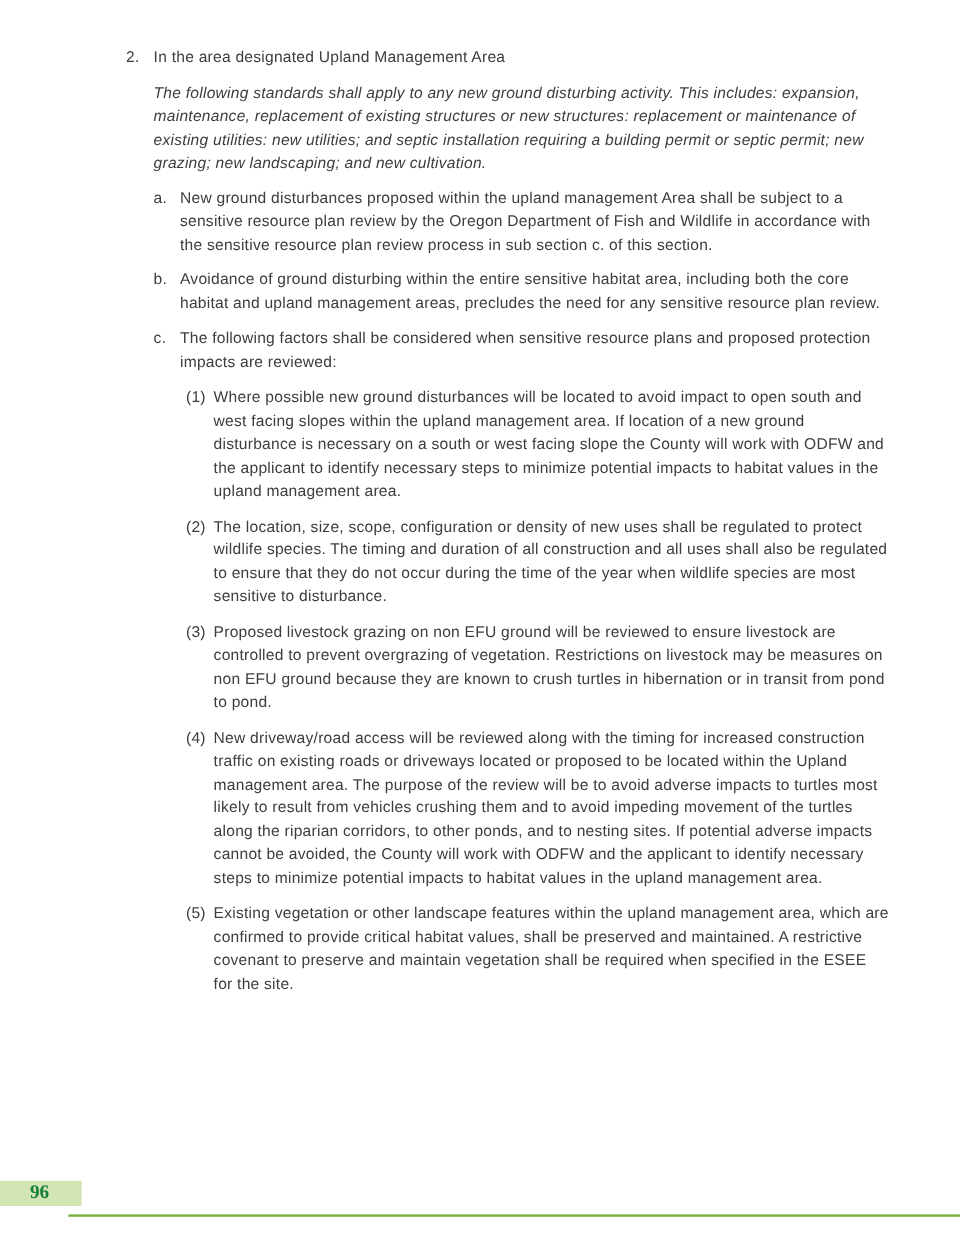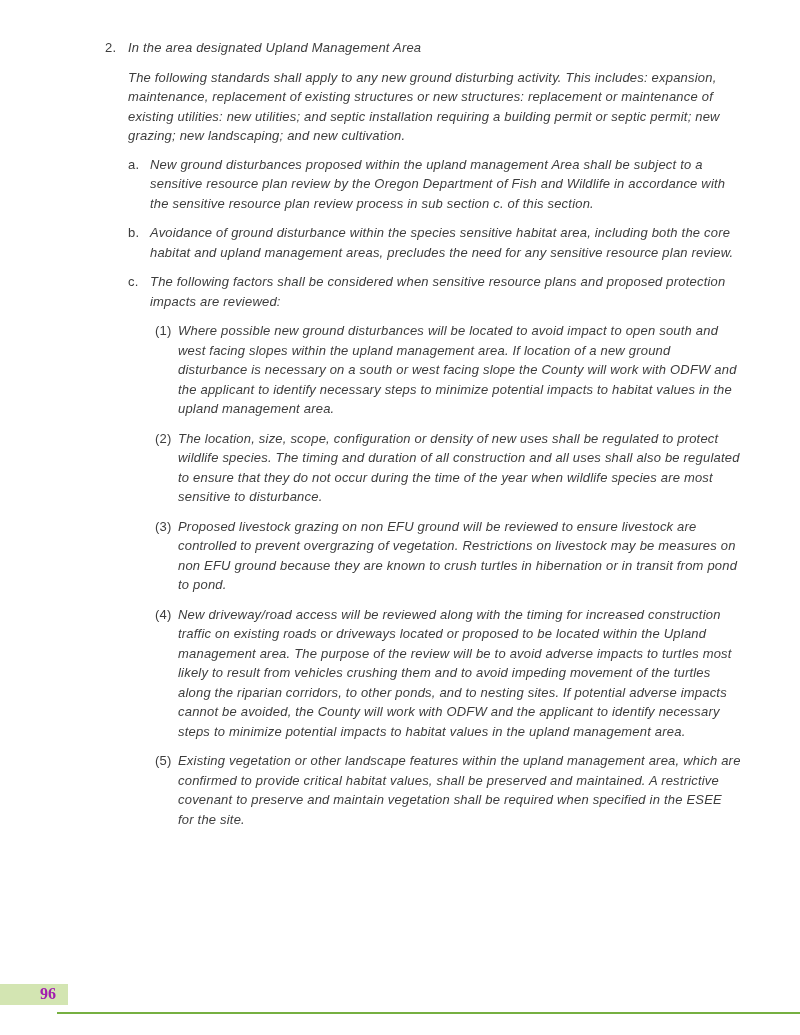--- a/index.html
+++ b/index.html
@@ -25,37 +25,37 @@
     letter-spacing: 0.2px;
   }
   .row { display: flex; margin-bottom: 10px; }
   .lbl { flex: 0 0 23px; }
   .heading-row { margin-bottom: 10px; }
   .intro { margin-left: 23px; margin-bottom: 9px; font-style: italic; }
   .sub { margin-left: 23px; }
   .sub .lbl { flex: 0 0 22px; }
   .nested { margin-left: 50px; }
   .nested .lbl { flex: 0 0 23px; }
-  .txt { flex: 1 1 auto; font-style: italic; }
+  .txt { flex: 1 1 auto; }
   .footer-bar {
     position: absolute;
     left: 0;
     top: 984px;
     width: 68px;
     height: 21px;
     background: var(--bar-color);
   }
   .page-num {
     position: absolute;
-    left: 40px;
+    left: 25px;
     top: 985px;
     font-family: "Liberation Serif", serif;
     font-weight: bold;
     font-size: 16px;
-    color: #a21caf;
+    color: #15803d;
   }
   .footer-rule {
     position: absolute;
     left: 57px;
     top: 1012px;
     width: 743px;
     height: 2px;
     background: var(--rule-color);
   }
 </style>
@@ -71,21 +71,21 @@
 
   <p class="intro">The following standards shall apply to any new ground disturbing activity. This includes: expansion, maintenance, replacement of existing structures or new structures: replacement or maintenance of existing utilities: new utilities; and septic installation requiring a building permit or septic permit; new grazing; new landscaping; and new cultivation.</p>
 
   <div class="row sub">
     <span class="lbl">a.</span>
     <div class="txt">New ground disturbances proposed within the upland management Area shall be subject to a sensitive resource plan review by the Oregon Department of Fish and Wildlife in accordance with the sensitive resource plan review process in sub section c. of this section.</div>
   </div>
 
   <div class="row sub">
     <span class="lbl">b.</span>
-    <div class="txt">Avoidance of ground disturbance within the species sensitive habitat area, including both the core habitat and upland management areas, precludes the need for any sensitive resource plan review.</div>
+    <div class="txt">Avoidance of ground disturbing within the entire sensitive habitat area, including both the core habitat and upland management areas, precludes the need for any sensitive resource plan review.</div>
   </div>
 
   <div class="row sub">
     <span class="lbl">c.</span>
     <div class="txt">The following factors shall be considered when sensitive resource plans and proposed protection impacts are reviewed:</div>
   </div>
 
   <div class="row nested">
     <span class="lbl">(1)</span>
     <div class="txt">Where possible new ground disturbances will be located to avoid impact to open south and west facing slopes within the upland management area. If location of a new ground disturbance is necessary on a south or west facing slope the County will work with ODFW and the applicant to identify necessary steps to minimize potential impacts to habitat values in the upland management area.</div>

